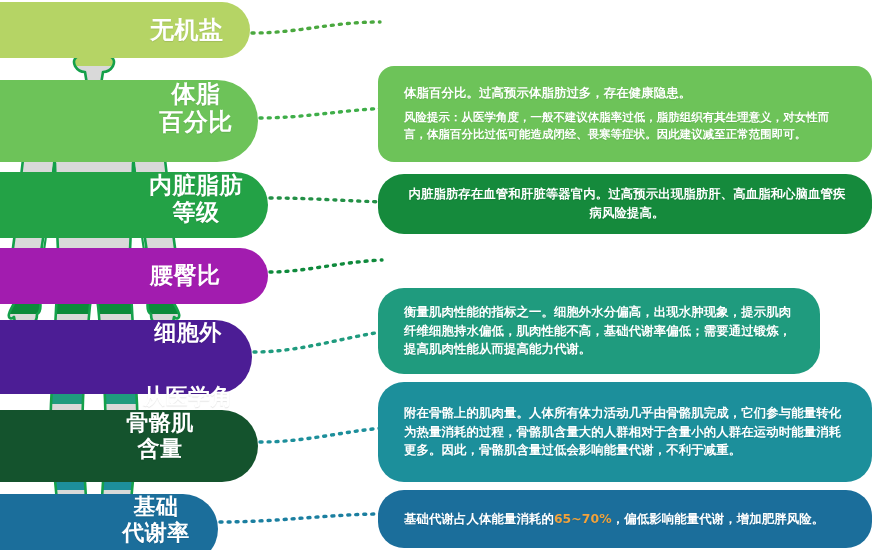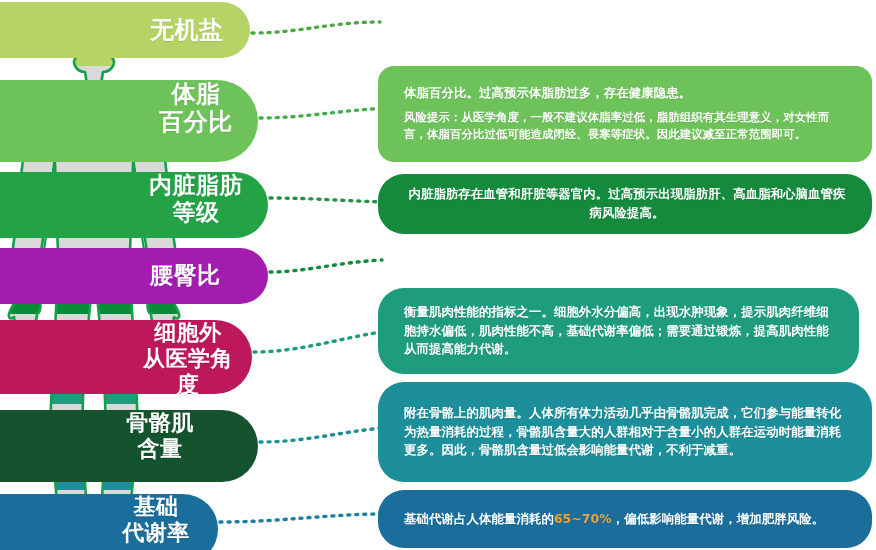--- a/index.html
+++ b/index.html
@@ -231,21 +231,21 @@
 
   <div class="pill" style="top:172px;height:66px;width:268px;background:#23a246;font-size:23px;flex-direction:column;padding-left:140px;">
     <span>内脏脂肪</span>
     <span>等级</span>
   </div>
 
   <div class="pill" style="top:248px;height:56px;width:268px;background:#a21caf;font-size:23px;padding-left:150px;">
     <span>腰臀比</span>
   </div>
 
-  <div class="pill" style="top:320px;height:74px;width:252px;background:#be185d;font-size:22px;flex-direction:column;padding-left:140px;">
+  <div class="pill" style="top:320px;height:74px;width:252px;background:#4c1d95;font-size:22px;flex-direction:column;padding-left:140px;gap:38px;">
     <span>细胞外</span>
     <span>从医学角度</span>
   </div>
 
   <div class="pill" style="top:410px;height:72px;width:258px;background:#14532d;font-size:22px;flex-direction:column;padding-left:78px;">
     <span>骨骼肌</span>
     <span>含量</span>
   </div>
 
   <div class="pill" style="top:494px;height:70px;width:218px;background:#1b6e9b;font-size:22px;flex-direction:column;padding-left:110px;">
@@ -267,21 +267,21 @@
   <div class="bubble" style="left:378px;top:66px;width:494px;height:96px;background:#6dc359;border-radius:16px;">
     <p>体脂百分比。过高预示体脂肪过多，存在健康隐患。</p>
     <p class="sub">风险提示：从医学角度，一般不建议体脂率过低，脂肪组织有其生理意义，对女性而言，体脂百分比过低可能造成闭经、畏寒等症状。因此建议减至正常范围即可。</p>
   </div>
 
   <div class="bubble" style="left:378px;top:174px;width:494px;height:60px;background:#158a3c;text-align:center;">
     <p>内脏脂肪存在血管和肝脏等器官内。过高预示出现脂肪肝、高血脂和心脑血管疾病风险提高。</p>
   </div>
 
 
-  <div class="bubble" style="left:378px;top:288px;width:481px;height:86px;background:#1f9b7e;">
+  <div class="bubble" style="left:378px;top:288px;width:442px;height:86px;background:#1f9b7e;">
     <p>衡量肌肉性能的指标之一。细胞外水分偏高，出现水肿现象，提示肌肉纤维细胞持水偏低，肌肉性能不高，基础代谢率偏低；需要通过锻炼，提高肌肉性能从而提高能力代谢。</p>
   </div>
 
   <div class="bubble" style="left:378px;top:382px;width:494px;height:100px;background:#1c8f9b;">
     <p>附在骨骼上的肌肉量。人体所有体力活动几乎由骨骼肌完成，它们参与能量转化为热量消耗的过程，骨骼肌含量大的人群相对于含量小的人群在运动时能量消耗更多。因此，骨骼肌含量过低会影响能量代谢，不利于减重。</p>
   </div>
 
   <div class="bubble" style="left:378px;top:490px;width:494px;height:58px;background:#1b6e9b;">
     <p>
       <span>基础代谢占人体能量消耗的</span><span class="hl">65~70%</span><span>，偏低影响能量代谢，增加肥胖风险。</span>

